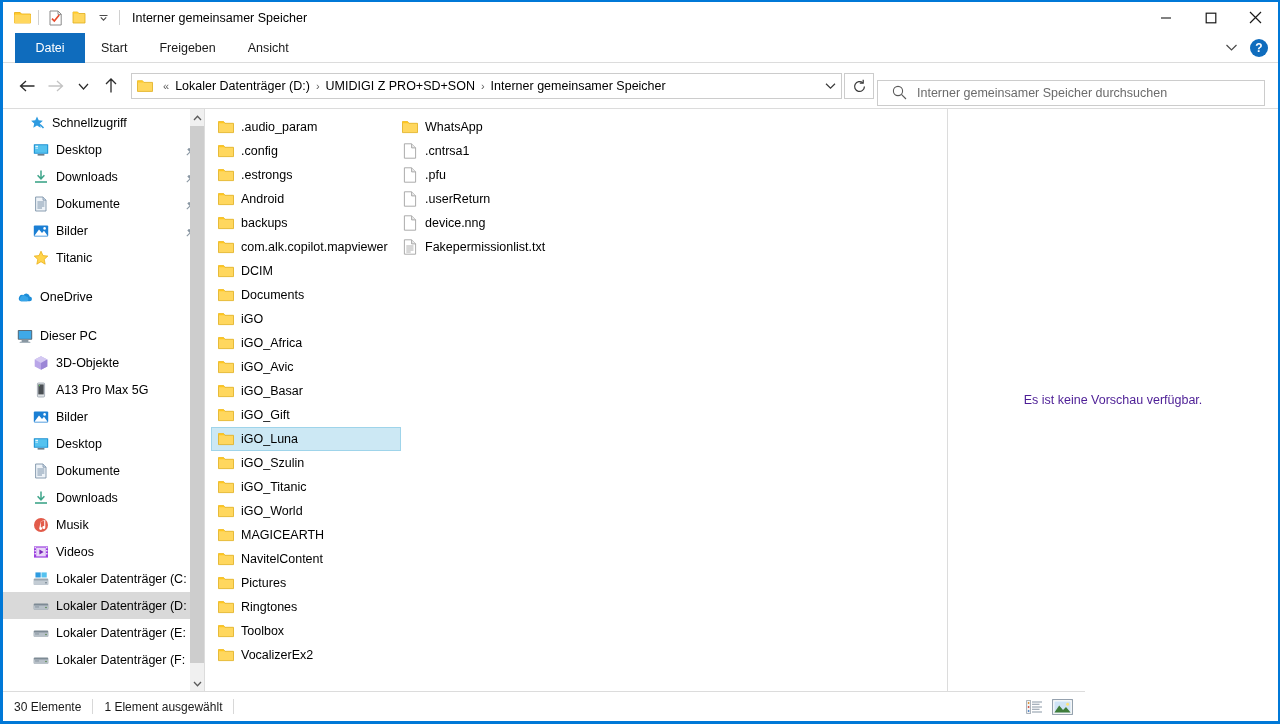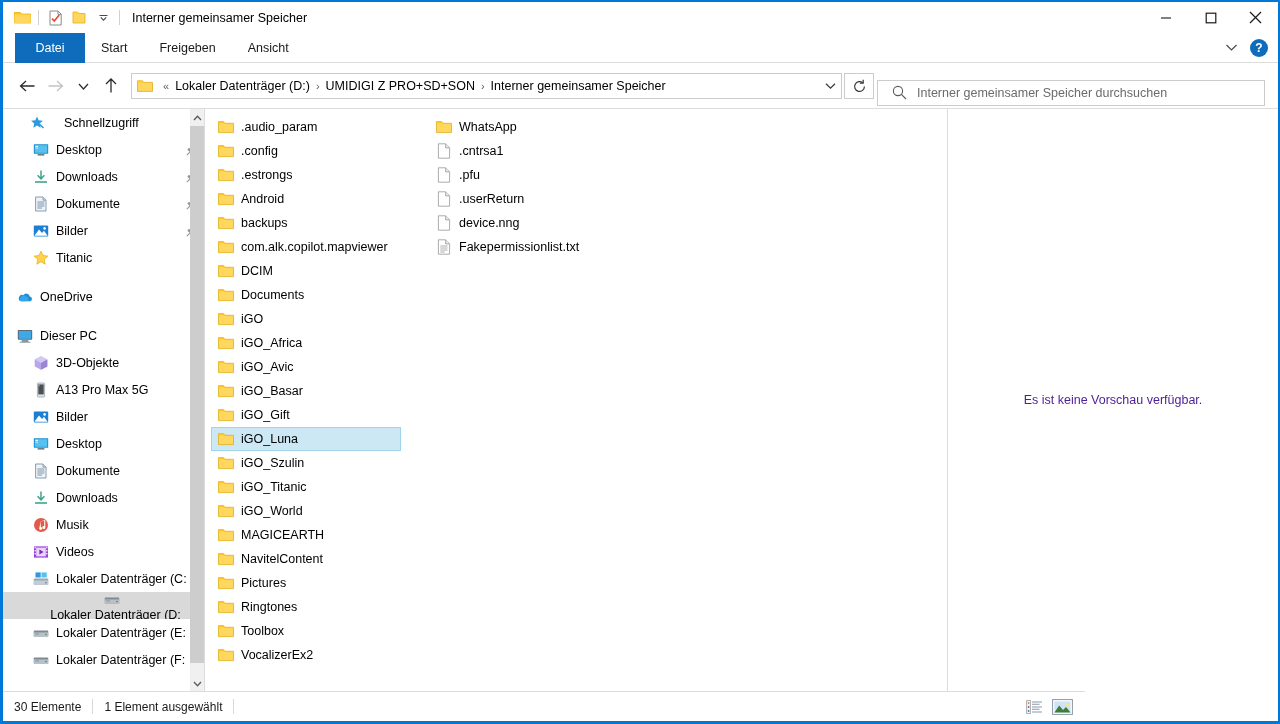--- a/index.html
+++ b/index.html
@@ -148,21 +148,21 @@
     position: relative;
     overflow: hidden;
   }
   .navitem {
     height: 27px; display: flex; align-items: center;
     font-size: 12.5px; color: #000000;
     padding-right: 6px;
     position: relative;
     white-space: nowrap;
   }
-  .navitem.sel { background: #d9d9d9; flex-direction: column; }
+  .navitem.sel { background: #d9d9d9; }
   .nav-ico {
     width: 16px; height: 16px; flex: 0 0 16px;
     margin-right: 7px;
     display: flex; align-items: center; justify-content: center;
   }
   .nav-pin { margin-left: auto; flex: 0 0 auto; display:flex; }
   .nav-lbl { overflow: hidden; }
   .nav-gap { height: 12px; }
 
   
@@ -374,21 +374,21 @@
         </svg>
       </div>
       <input id="search-input" type="text" placeholder="Interner gemeinsamer Speicher durchsuchen" style="">
     </div>
   </div>
 
   <div id="content">
 
     <div id="navpane">
       <div id="nav-items">
-          <div class="navitem" style="padding-left: 26px; gap: 12px;">
+          <div class="navitem" style="padding-left: 26px;">
             <span class="nav-ico">
               <svg width="16" height="16" viewBox="0 0 16 16">
                 <path d="M8 1.4 L9.7 5.3 L13.9 5.7 L10.8 8.6 L11.7 12.8 L8 10.6 L4.3 12.8 L5.2 8.6 L2.1 5.7 L6.3 5.3 Z" fill="#2e9be0"></path>
                 <path d="M11 9.5 L14.5 13" stroke="#2e9be0" stroke-width="1.6"></path>
               </svg>
             </span>
             <span class="nav-lbl">Schnellzugriff</span>
           </div>
           <div class="navitem" style="padding-left: 30px;">
             <span class="nav-ico">
@@ -838,21 +838,21 @@
           <div class="frow">
             <span class="f-ico">
               <svg width="16" height="14" viewBox="0 0 16 14">
                 <path d="M0.5 1.6 h5.1 l1.3 1.7 H15.5 V12.6 H0.5 Z" fill="#ffd75e" stroke="#e0ad1a" stroke-width="0.8"></path>
                 <path d="M0.5 1.6 h5.1 l1.3 1.7 H0.5 Z" fill="#ffc620"></path>
               </svg>
             </span>
             <span>VocalizerEx2</span>
           </div>
         </div>
-      <div class="fl-col" id="fl-col2" style="left:224px">
+      <div class="fl-col" id="fl-col2" style="left:190px">
           <div class="frow">
             <span class="f-ico">
               <svg width="16" height="14" viewBox="0 0 16 14">
                 <path d="M0.5 1.6 h5.1 l1.3 1.7 H15.5 V12.6 H0.5 Z" fill="#ffd75e" stroke="#e0ad1a" stroke-width="0.8"></path>
                 <path d="M0.5 1.6 h5.1 l1.3 1.7 H0.5 Z" fill="#ffc620"></path>
               </svg>
             </span>
             <span>WhatsApp</span>
           </div>
           <div class="frow">

